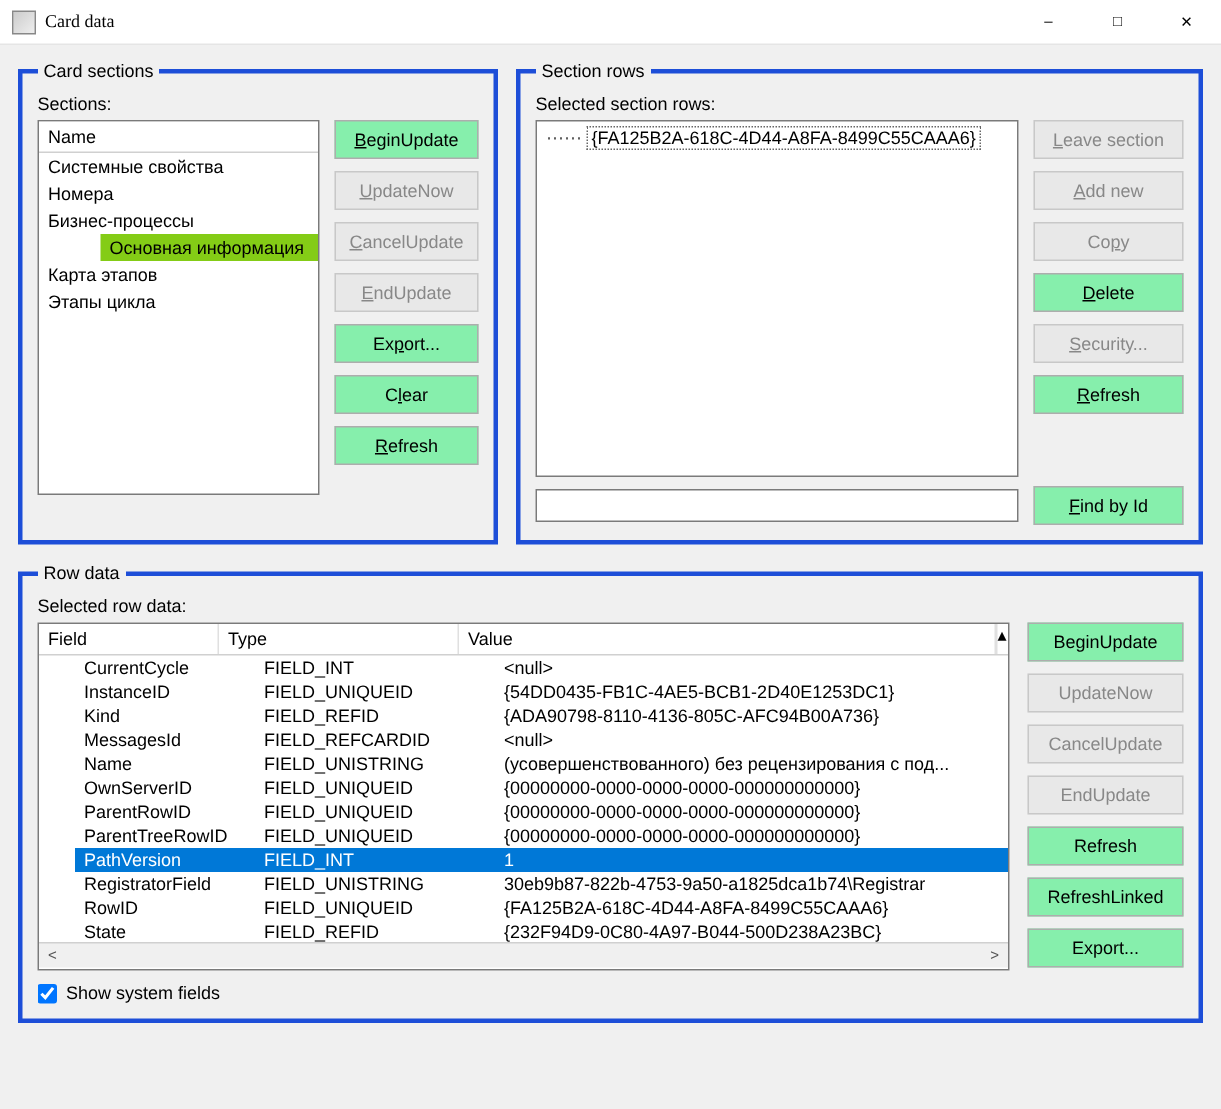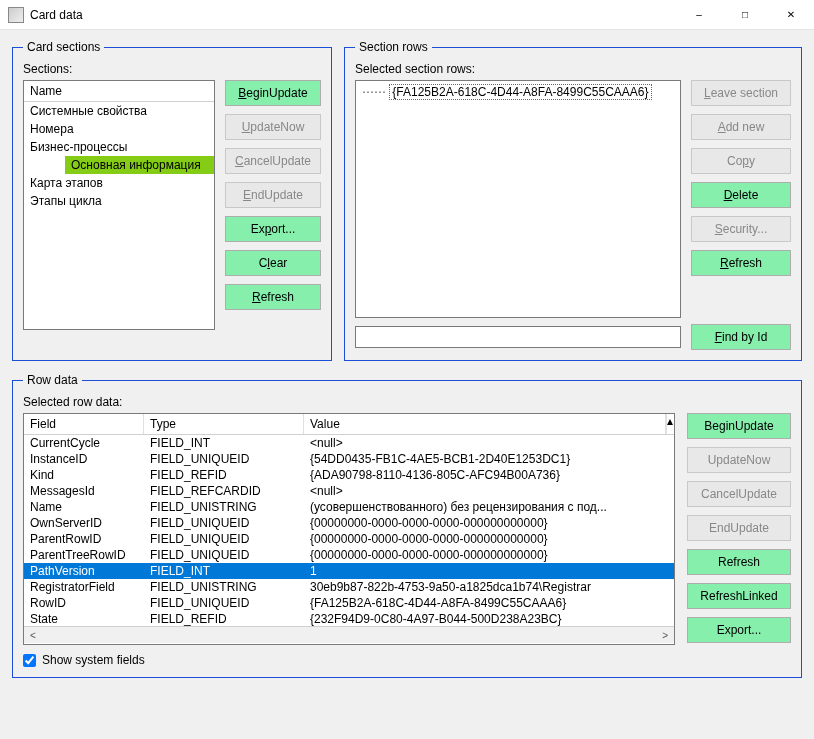--- a/index.html
+++ b/index.html
@@ -20,32 +20,32 @@
     align-items: center;
     padding: 0 0 0 8px;
     border-bottom: 1px solid #e5e5e5;
   }
   .titlebar .app-icon {
     width: 16px; height: 16px;
     border: 1px solid #888;
     background: linear-gradient(135deg,#ccc,#eee);
     margin-right: 6px;
   }
-  .titlebar .title { flex: 1; }
+  .titlebar .title { flex: 1; font-family: Liberation Serif, serif; }
   .titlebar .winbtn {
     width: 46px; height: 30px;
     display:flex; align-items:center; justify-content:center;
     font-family: "Segoe UI Symbol", sans-serif;
     font-size: 10px;
   }
   .content {
     padding: 10px 12px 10px 12px;
   }
   fieldset {
-    border: 1px solid #1d4ed8;
+    border: 3px solid #1d4ed8;
     padding: 8px 10px 10px 10px;
     margin: 0;
   }
   fieldset > legend {
     padding: 0 4px;
     color: #000;
   }
   .top-row {
     display: flex;
     gap: 12px;
@@ -138,20 +138,21 @@
     padding:3px 6px;
     border-right:1px solid #e0e0e0;
   }
   .col-field { width:120px; }
   .col-type  { width:160px; }
   .col-value { flex:1; }
   .grid-body {
     overflow-y:scroll;
     overflow-x:auto;
     height: calc(100% - 22px - 17px);
+    padding-left: 24px;
   }
   .grid-row { display:flex; white-space:nowrap; }
   .grid-row .cell { padding:1px 6px; overflow:hidden; text-overflow:ellipsis; }
   .grid-row.selected { background:#0078d7; color:#fff; }
   .hscroll {
     height:17px;
     background:#f0f0f0;
     border-top:1px solid #d0d0d0;
     display:flex; align-items:center; justify-content:space-between;
     padding:0 2px;

